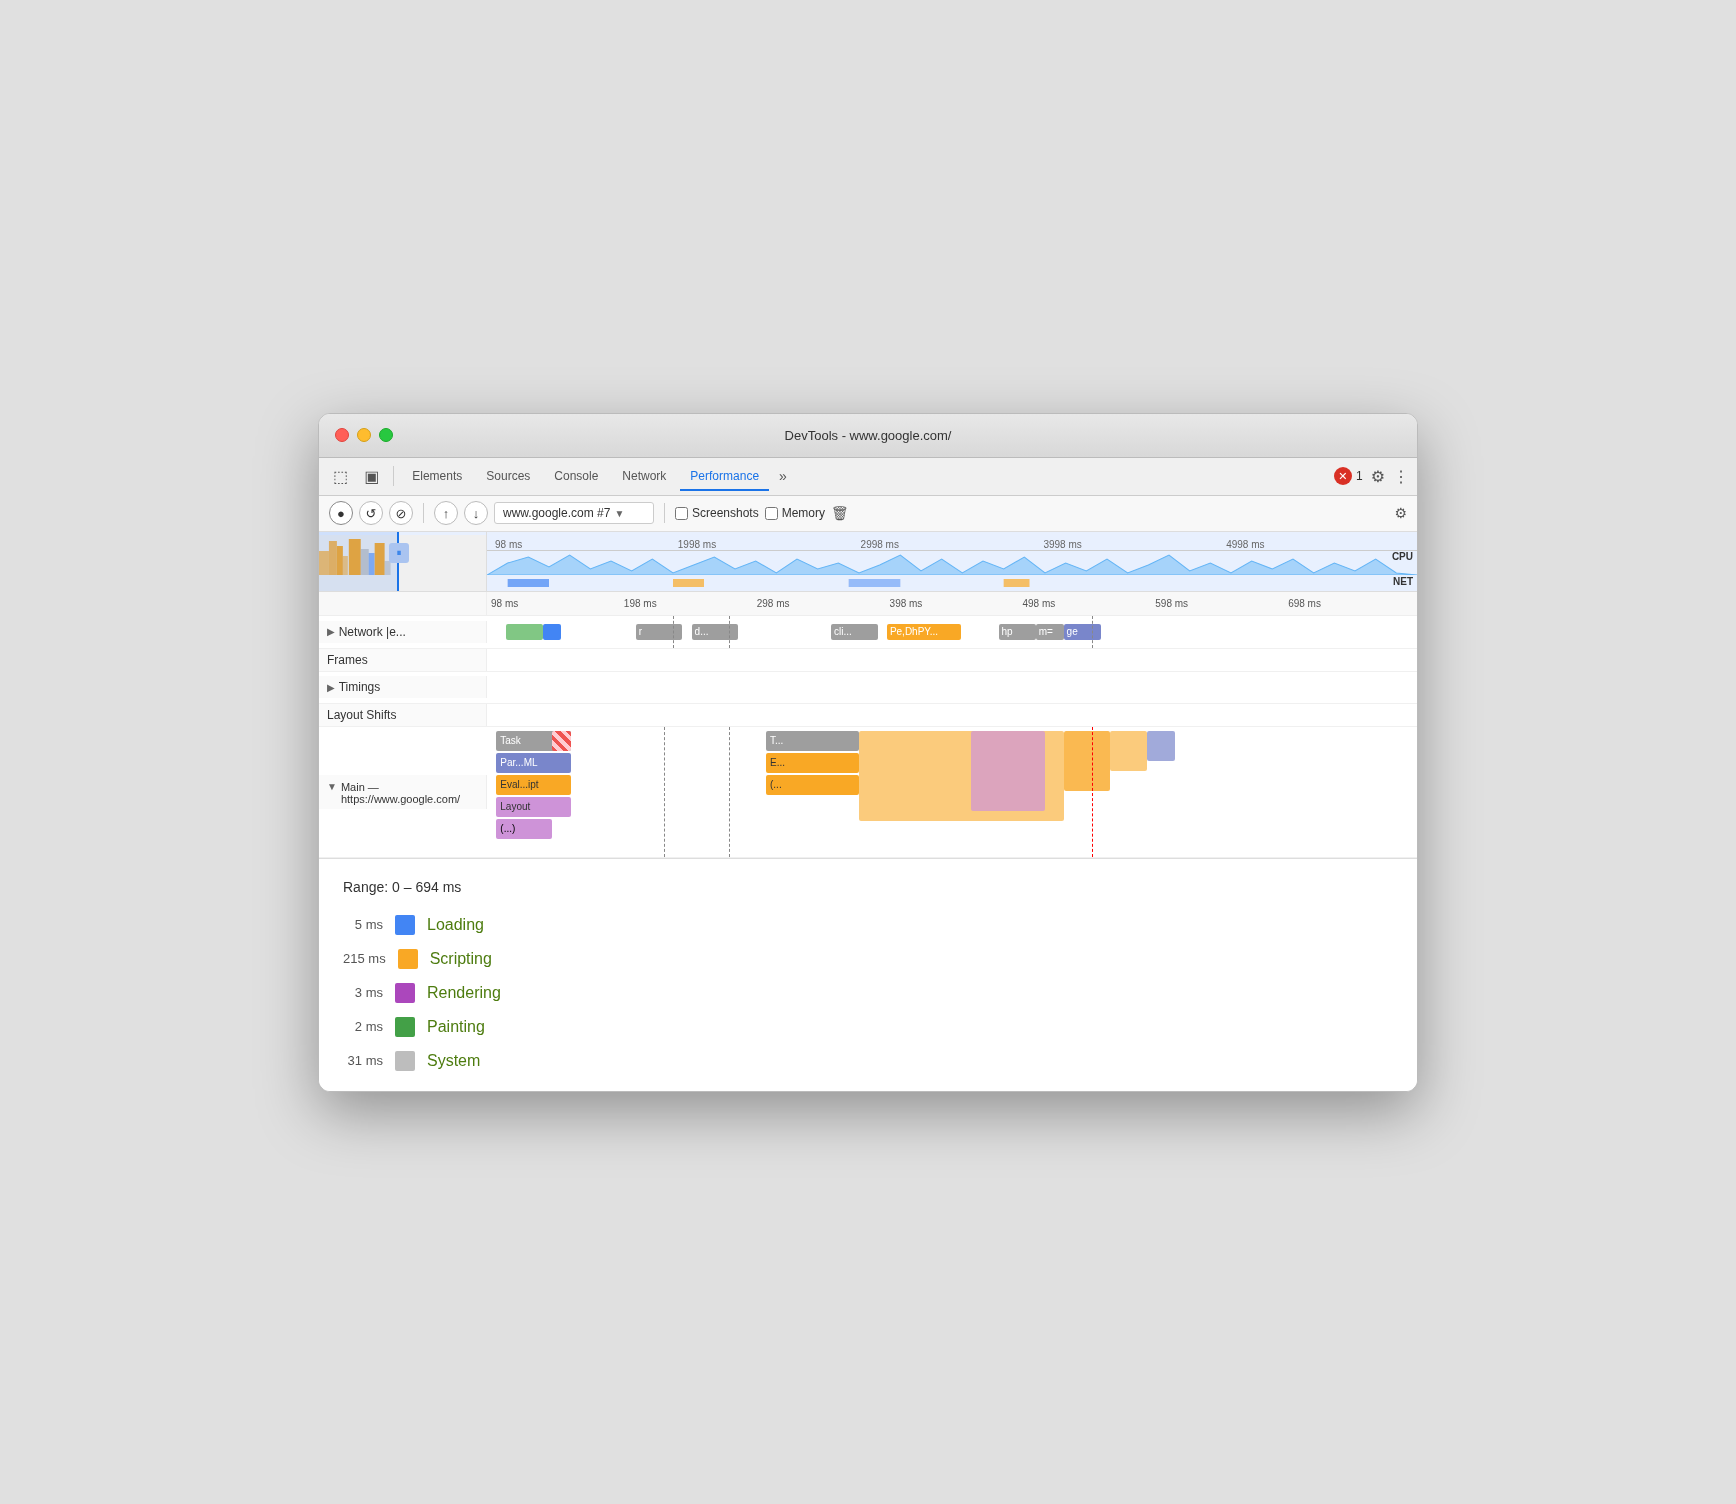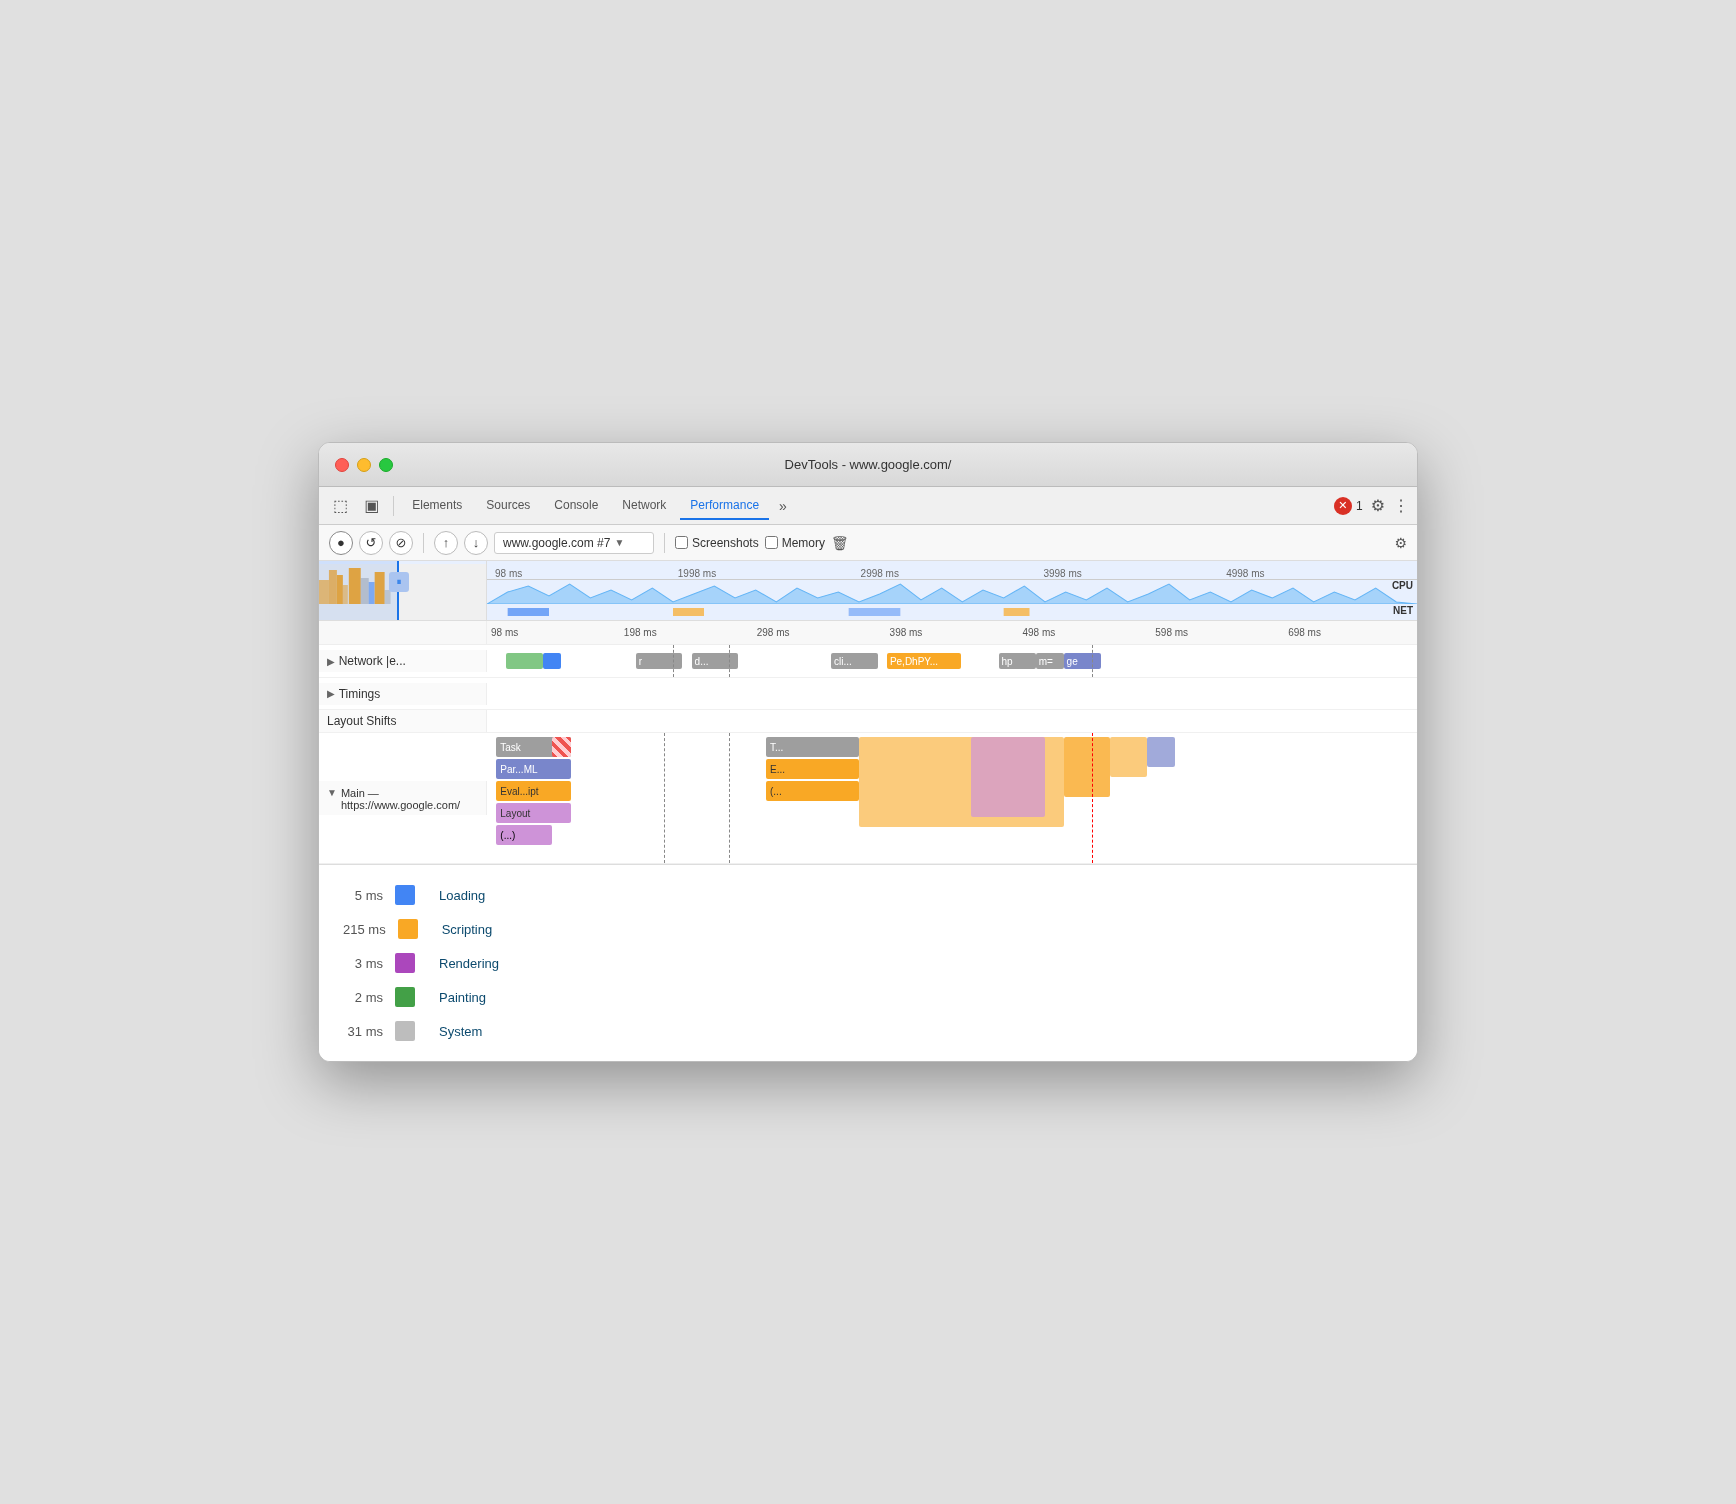--- a/index.html
+++ b/index.html
@@ -217,21 +217,21 @@
     .donut-container { position: relative; width: 200px; height: 200px; flex-shrink: 0; }
     .donut-label {
       position: absolute; top: 50%; left: 50%; transform: translate(-50%, -50%);
       font-size: 18px; font-weight: 700; color: #333;
     }
     
     .legend { display: flex; flex-direction: column; gap: 14px; }
     .legend-row { display: flex; align-items: center; gap: 12px; }
     .legend-ms { font-size: 13px; color: #555; text-align: right; min-width: 40px; }
     .legend-swatch { width: 20px; height: 20px; border-radius: 2px; flex-shrink: 0; }
-    .legend-label { font-size: 13px; color: #0c4a6e; margin-left: 12px; }
+    .legend-label { font-size: 16px; color: #4d7c0f; }
   </style>
 </head>
 <body>
 
 <div class="window">
 
   <div class="titlebar">
     <div class="traffic-lights">
       <div class="tl tl-red"></div>
       <div class="tl tl-yellow"></div>
@@ -368,20 +368,26 @@
           <div class="net-bar" style="left:55%;width:4%;background:#9e9e9e;top:8px;">hp</div>
           <div class="net-bar" style="left:59%;width:3%;background:#9e9e9e;top:8px;">m=</div>
           <div class="net-bar" style="left:62%;width:4%;background:#7986cb;top:8px;">ge</div>
 
           <div class="dashed-line" style="left:20%;"></div>
           <div class="dashed-line" style="left:26%;"></div>
           <div class="dashed-line" style="left:65%;"></div>
         </div>
       </div>
 
+      <div class="track-row frames-track">
+        <div class="track-label">
+          <span>Frames</span>
+        </div>
+        <div class="track-content" style="min-height:22px;"></div>
+      </div>
 
       <div class="track-row timings-track">
         <div class="track-label">
           <span class="arrow">▶</span>
           <span>Timings</span>
         </div>
       </div>
 
       <div class="track-row layout-track">
         <div class="track-label">
@@ -417,20 +423,21 @@
           <div style="position:absolute;left:62%;width:5%;top:4px;height:60px;background:rgba(249,168,37,0.8);border-radius:2px;"></div>
           <div style="position:absolute;left:67%;width:4%;top:4px;height:40px;background:rgba(249,168,37,0.6);border-radius:2px;"></div>
           <div style="position:absolute;left:71%;width:3%;top:4px;height:30px;background:rgba(121,134,203,0.7);border-radius:2px;"></div>
         </div>
       </div>
     </div>
   </div>
 
   <div class="bottom-panel">
     <div class="summary-content">
+      <div class="range-text">Range: 0 – 694 ms</div>
       <div class="summary-body">
 
 
         <div class="legend">
           <div class="legend-row">
             <span class="legend-ms">5 ms</span>
             <div class="legend-swatch" style="background:#4285f4;"></div>
             <span class="legend-label">Loading</span>
           </div>
           <div class="legend-row">

